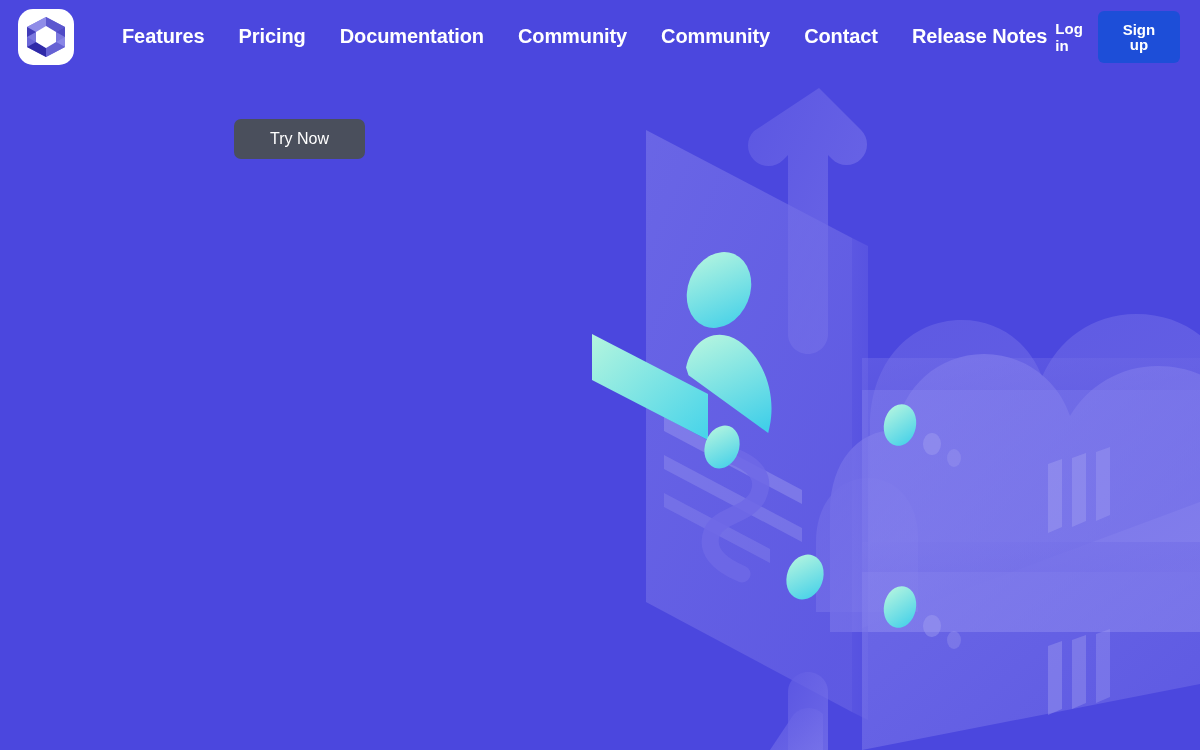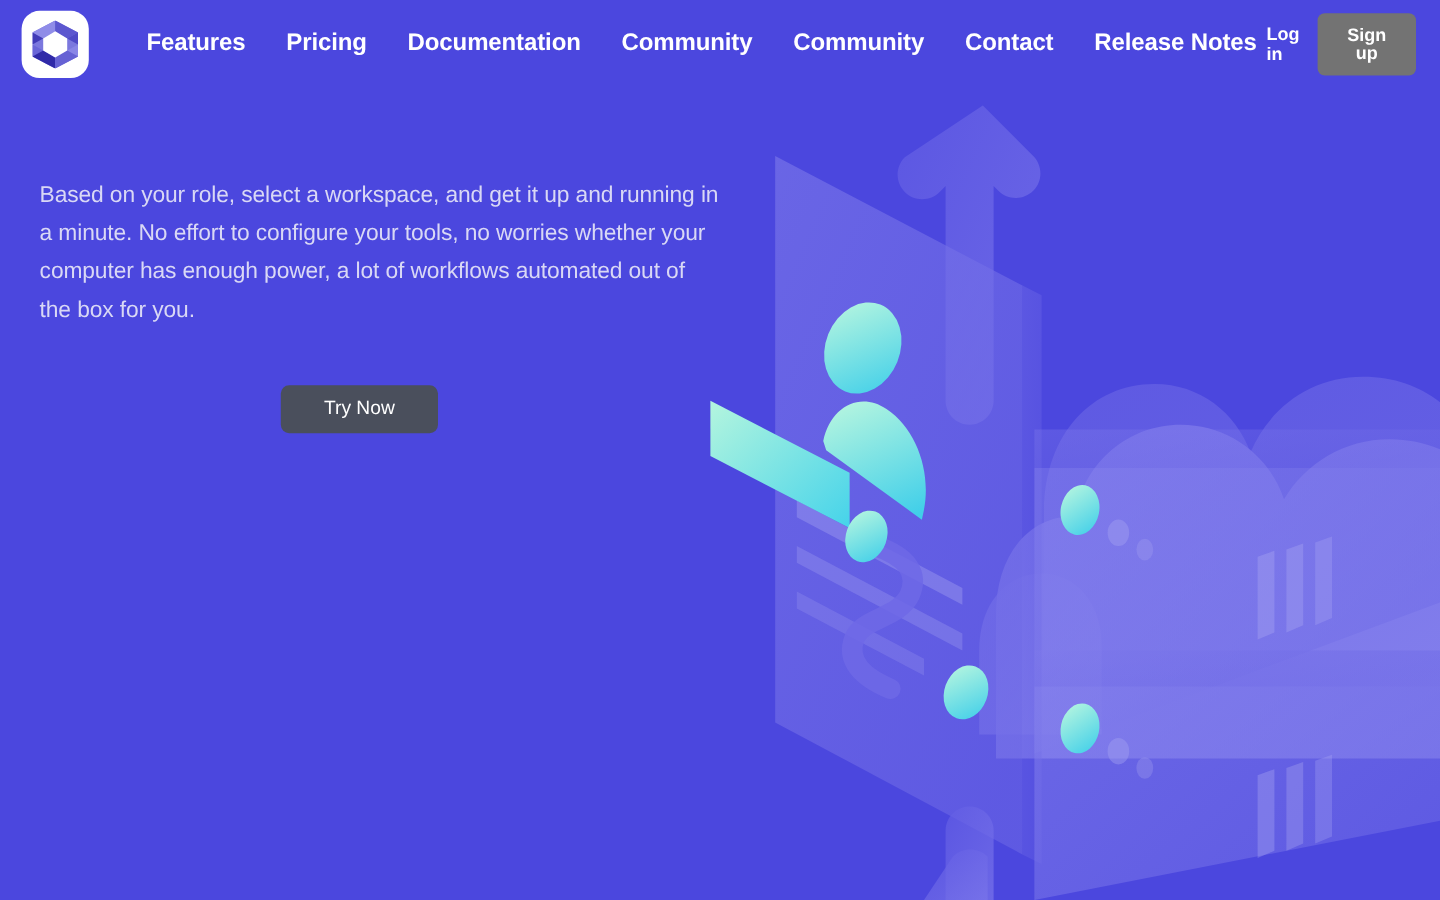--- a/index.html
+++ b/index.html
@@ -88,21 +88,21 @@
   }
   .login-link {
     color: #ffffff;
     font-size: 15px;
     font-weight: bold;
     text-decoration: none;
     cursor: pointer;
     padding: 6px 8px;
   }
   .signup-button {
-    background: #737373;
+    background: #1d4ed8;
     color: #ffffff;
     font-family: "Liberation Sans", sans-serif;
     font-size: 15px;
     font-weight: bold;
     border: none;
     border-radius: 6px;
     padding: 11px 20px;
     cursor: pointer;
     line-height: 1;
   }
@@ -342,19 +342,18 @@
       <li><a class="nav-link" href="#">Release Notes</a></li>
     </ul>
 
     <div class="nav-right">
       <a class="login-link" href="#">Log in</a>
       <button class="signup-button">Sign up</button>
     </div>
   </nav>
 
   <section class="hero">
-    <p class="hero-desc">Based on your role, select a workspace, and get it up and running in a minute. No effort to configure your tools, no worries whether your computer has enough power, a lot of workflows automated out of the box for you.</p>
     <div class="hero-cta-row">
       <button class="try-button">Try Now</button>
     </div>
   </section>
 
 </div>
 
 </body></html>

